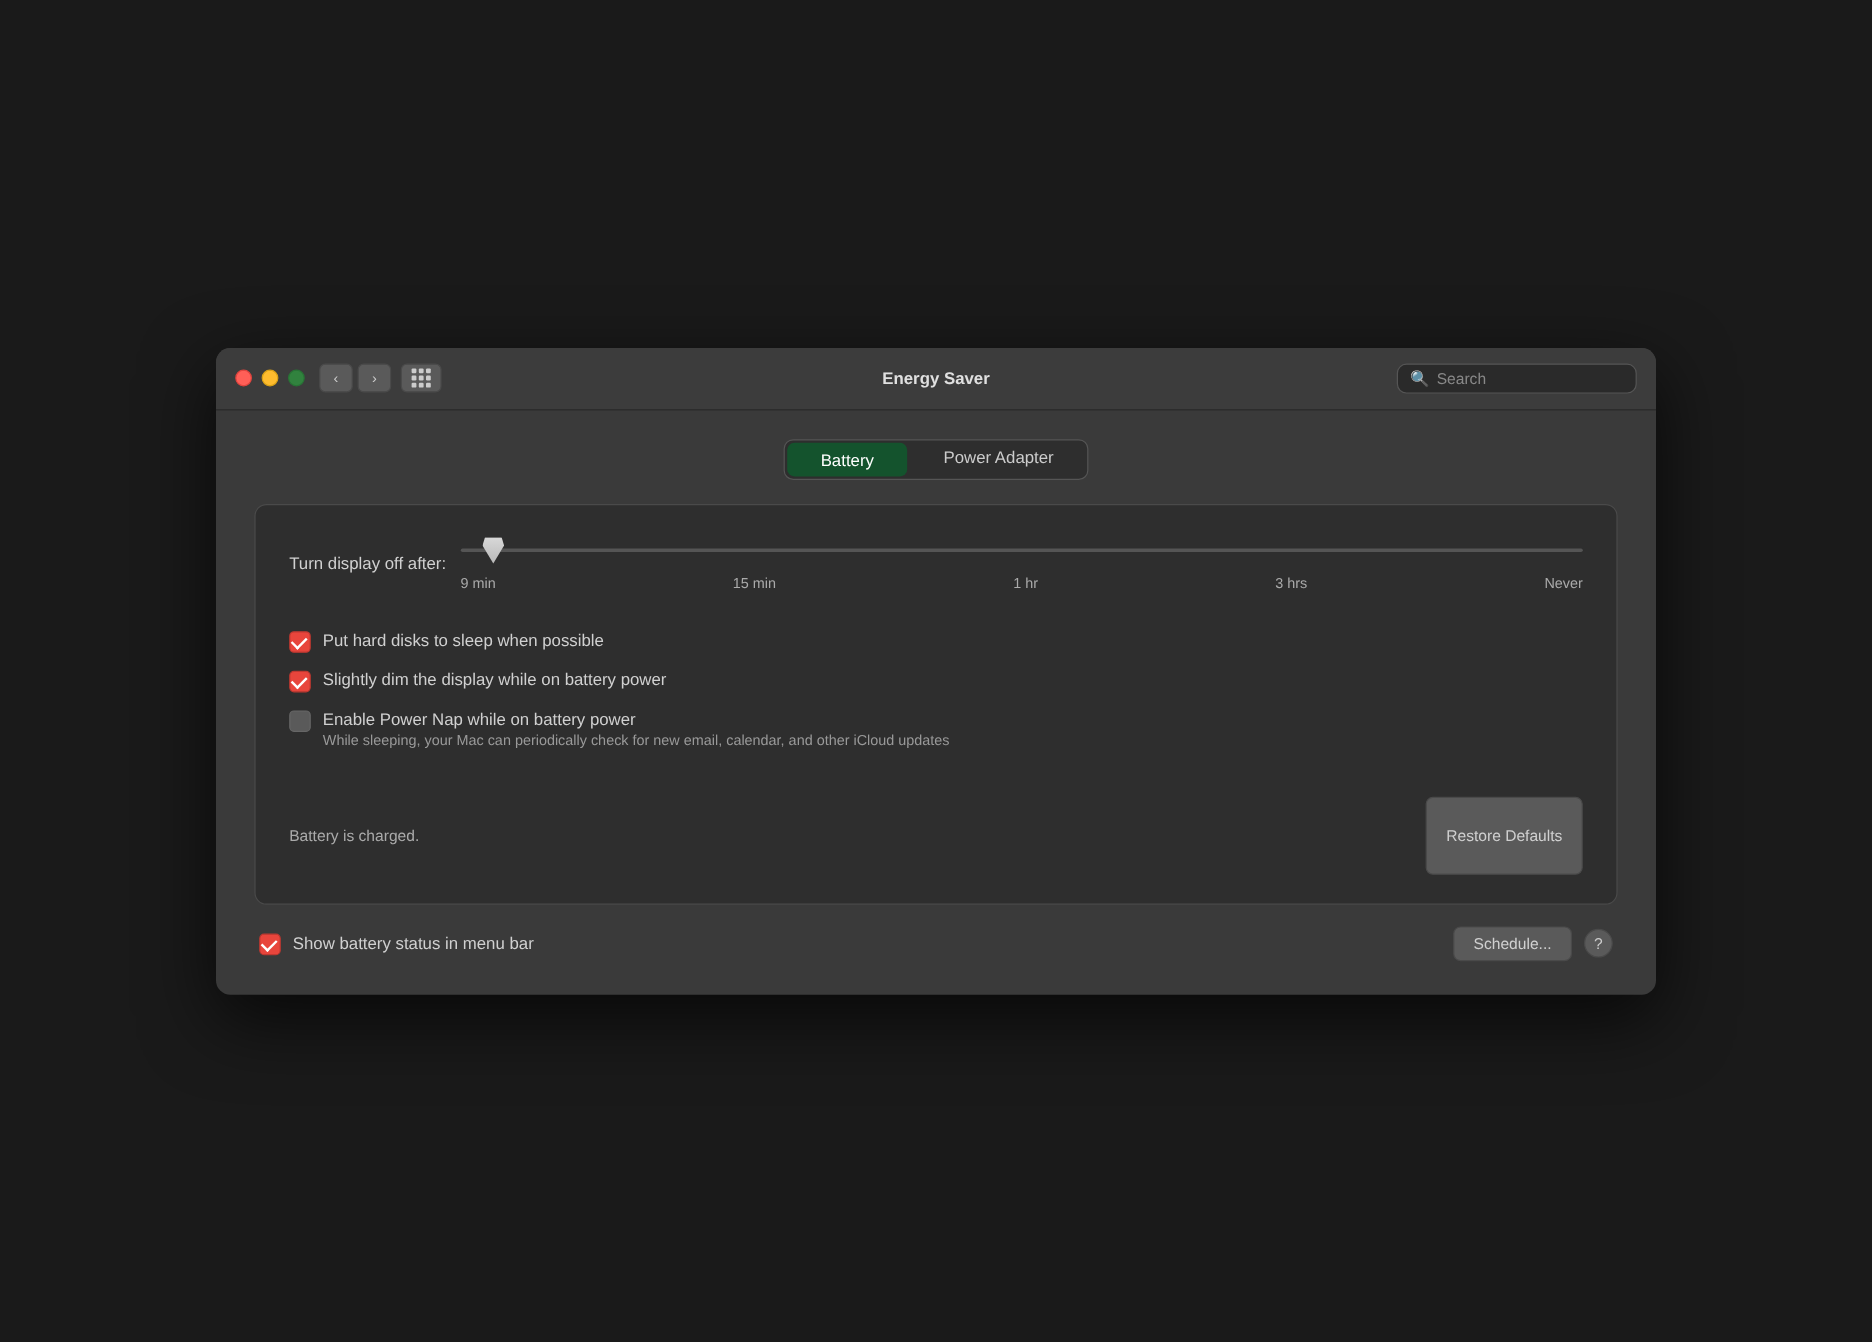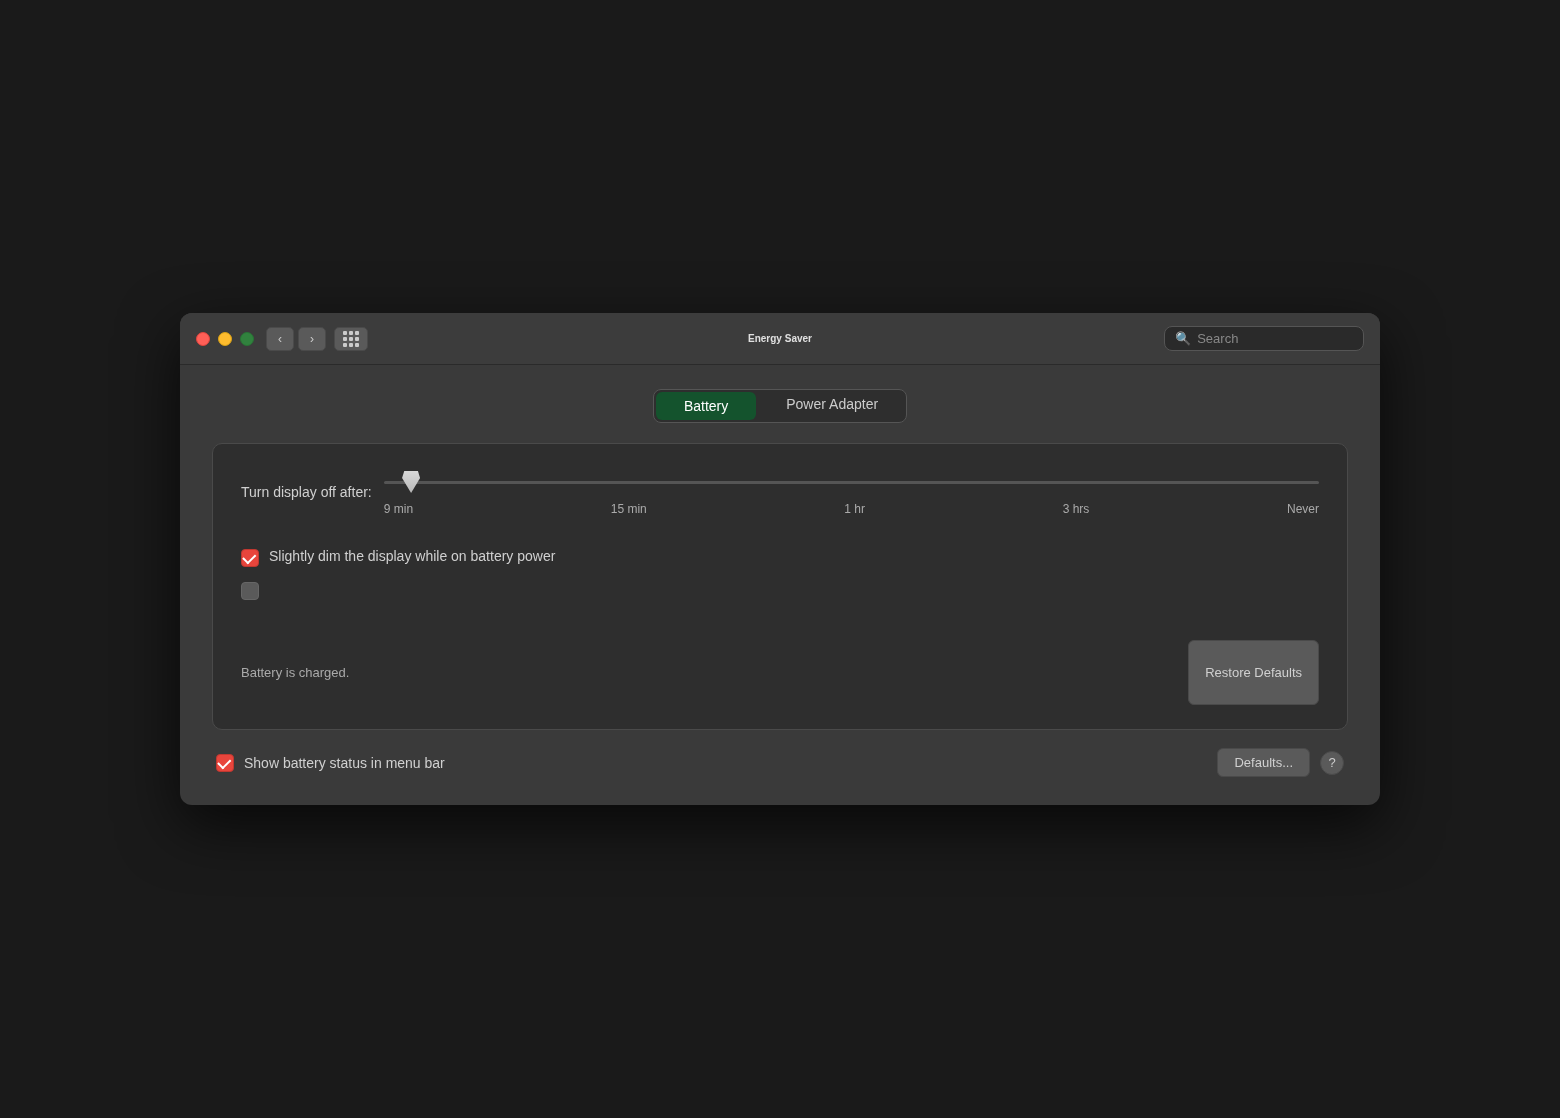--- a/index.html
+++ b/index.html
@@ -92,21 +92,21 @@
       height: 4px;
       background: #ccc;
       border-radius: 1px;
     }
 
     .window-title {
       position: absolute;
       left: 50%;
       transform: translateX(-50%);
       color: #e0e0e0;
-      font-size: 10px;
+      font-size: 14px;
       font-weight: 600;
     }
 
     .search-bar {
       margin-left: auto;
       display: flex;
       align-items: center;
       background: #2a2a2a;
       border: 1px solid #555;
       border-radius: 8px;
@@ -432,54 +432,66 @@
               <span class="slider-label-item">1 hr</span>
               <span class="slider-label-item">3 hrs</span>
               <span class="slider-label-item">Never</span>
             </div>
           </div>
         </div>
       </div>
 
       <div class="checkbox-list">
 
-
         <div class="checkbox-row">
           <div class="checkbox-wrapper">
             <div class="checkbox-box checked"></div>
           </div>
           <div class="checkbox-text-group">
+            <span class="checkbox-label">Put hard disks to sleep when possible</span>
+          </div>
+        </div>
+
+        <div class="checkbox-row">
+          <div class="checkbox-wrapper">
+            <div class="checkbox-box checked"></div>
+          </div>
+          <div class="checkbox-text-group">
             <span class="checkbox-label">Slightly dim the display while on battery power</span>
           </div>
         </div>
 
         <div class="checkbox-row">
           <div class="checkbox-wrapper">
             <div class="checkbox-box unchecked"></div>
+          </div>
+          <div class="checkbox-text-group">
+            <span class="checkbox-label">Enable Power Nap while on battery power</span>
+            <span class="checkbox-sublabel">While sleeping, your Mac can periodically check for new email, calendar, and other iCloud updates</span>
           </div>
         </div>
 
       </div>
 
       <div class="panel-bottom">
         <span class="status-text">Battery is charged.</span>
         <button class="restore-btn">Restore Defaults</button>
       </div>
 
     </div>
 
     <div class="footer">
       <div class="footer-left">
         <div class="checkbox-wrapper">
           <div class="checkbox-box checked"></div>
         </div>
         <span class="checkbox-label">Show battery status in menu bar</span>
       </div>
       <div class="footer-right">
-        <button class="schedule-btn">Defaults...</button>
+        <button class="schedule-btn">Schedule...</button>
         <div class="help-btn">?</div>
       </div>
     </div>
 
   </div>
 </div>
 
 <style>
   input[type="range"]::-webkit-slider-thumb {
     -webkit-appearance: none;

